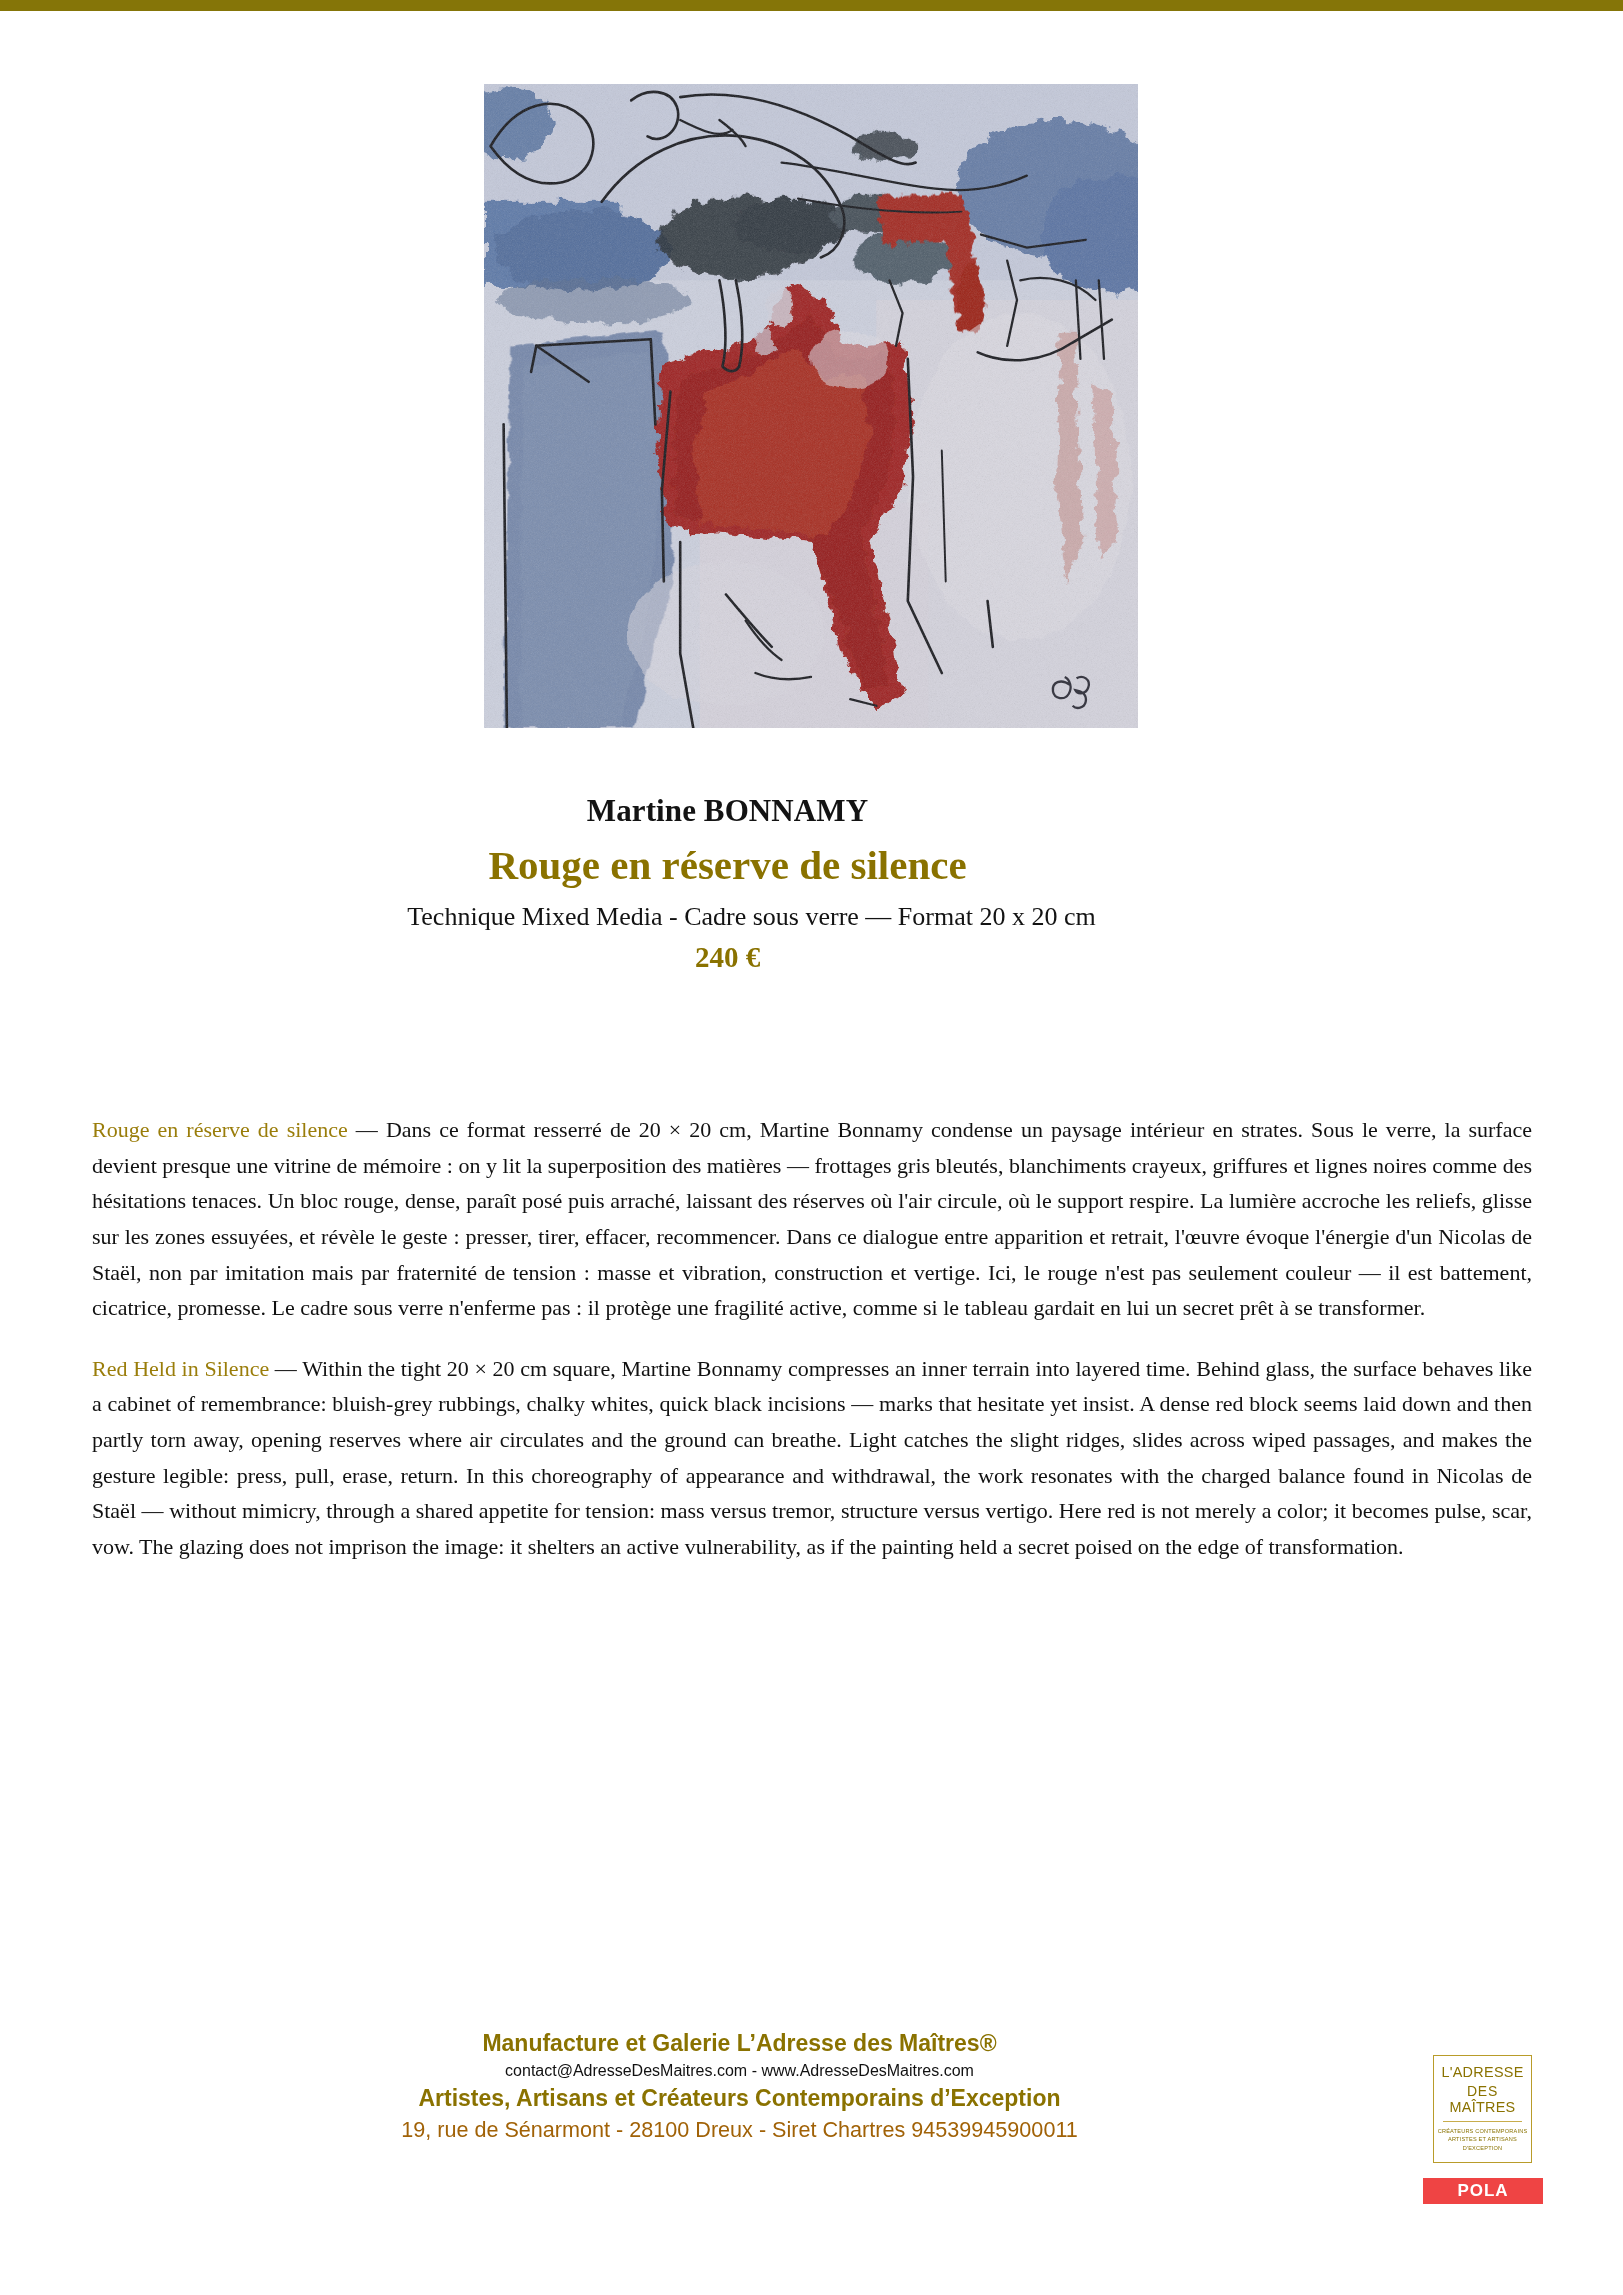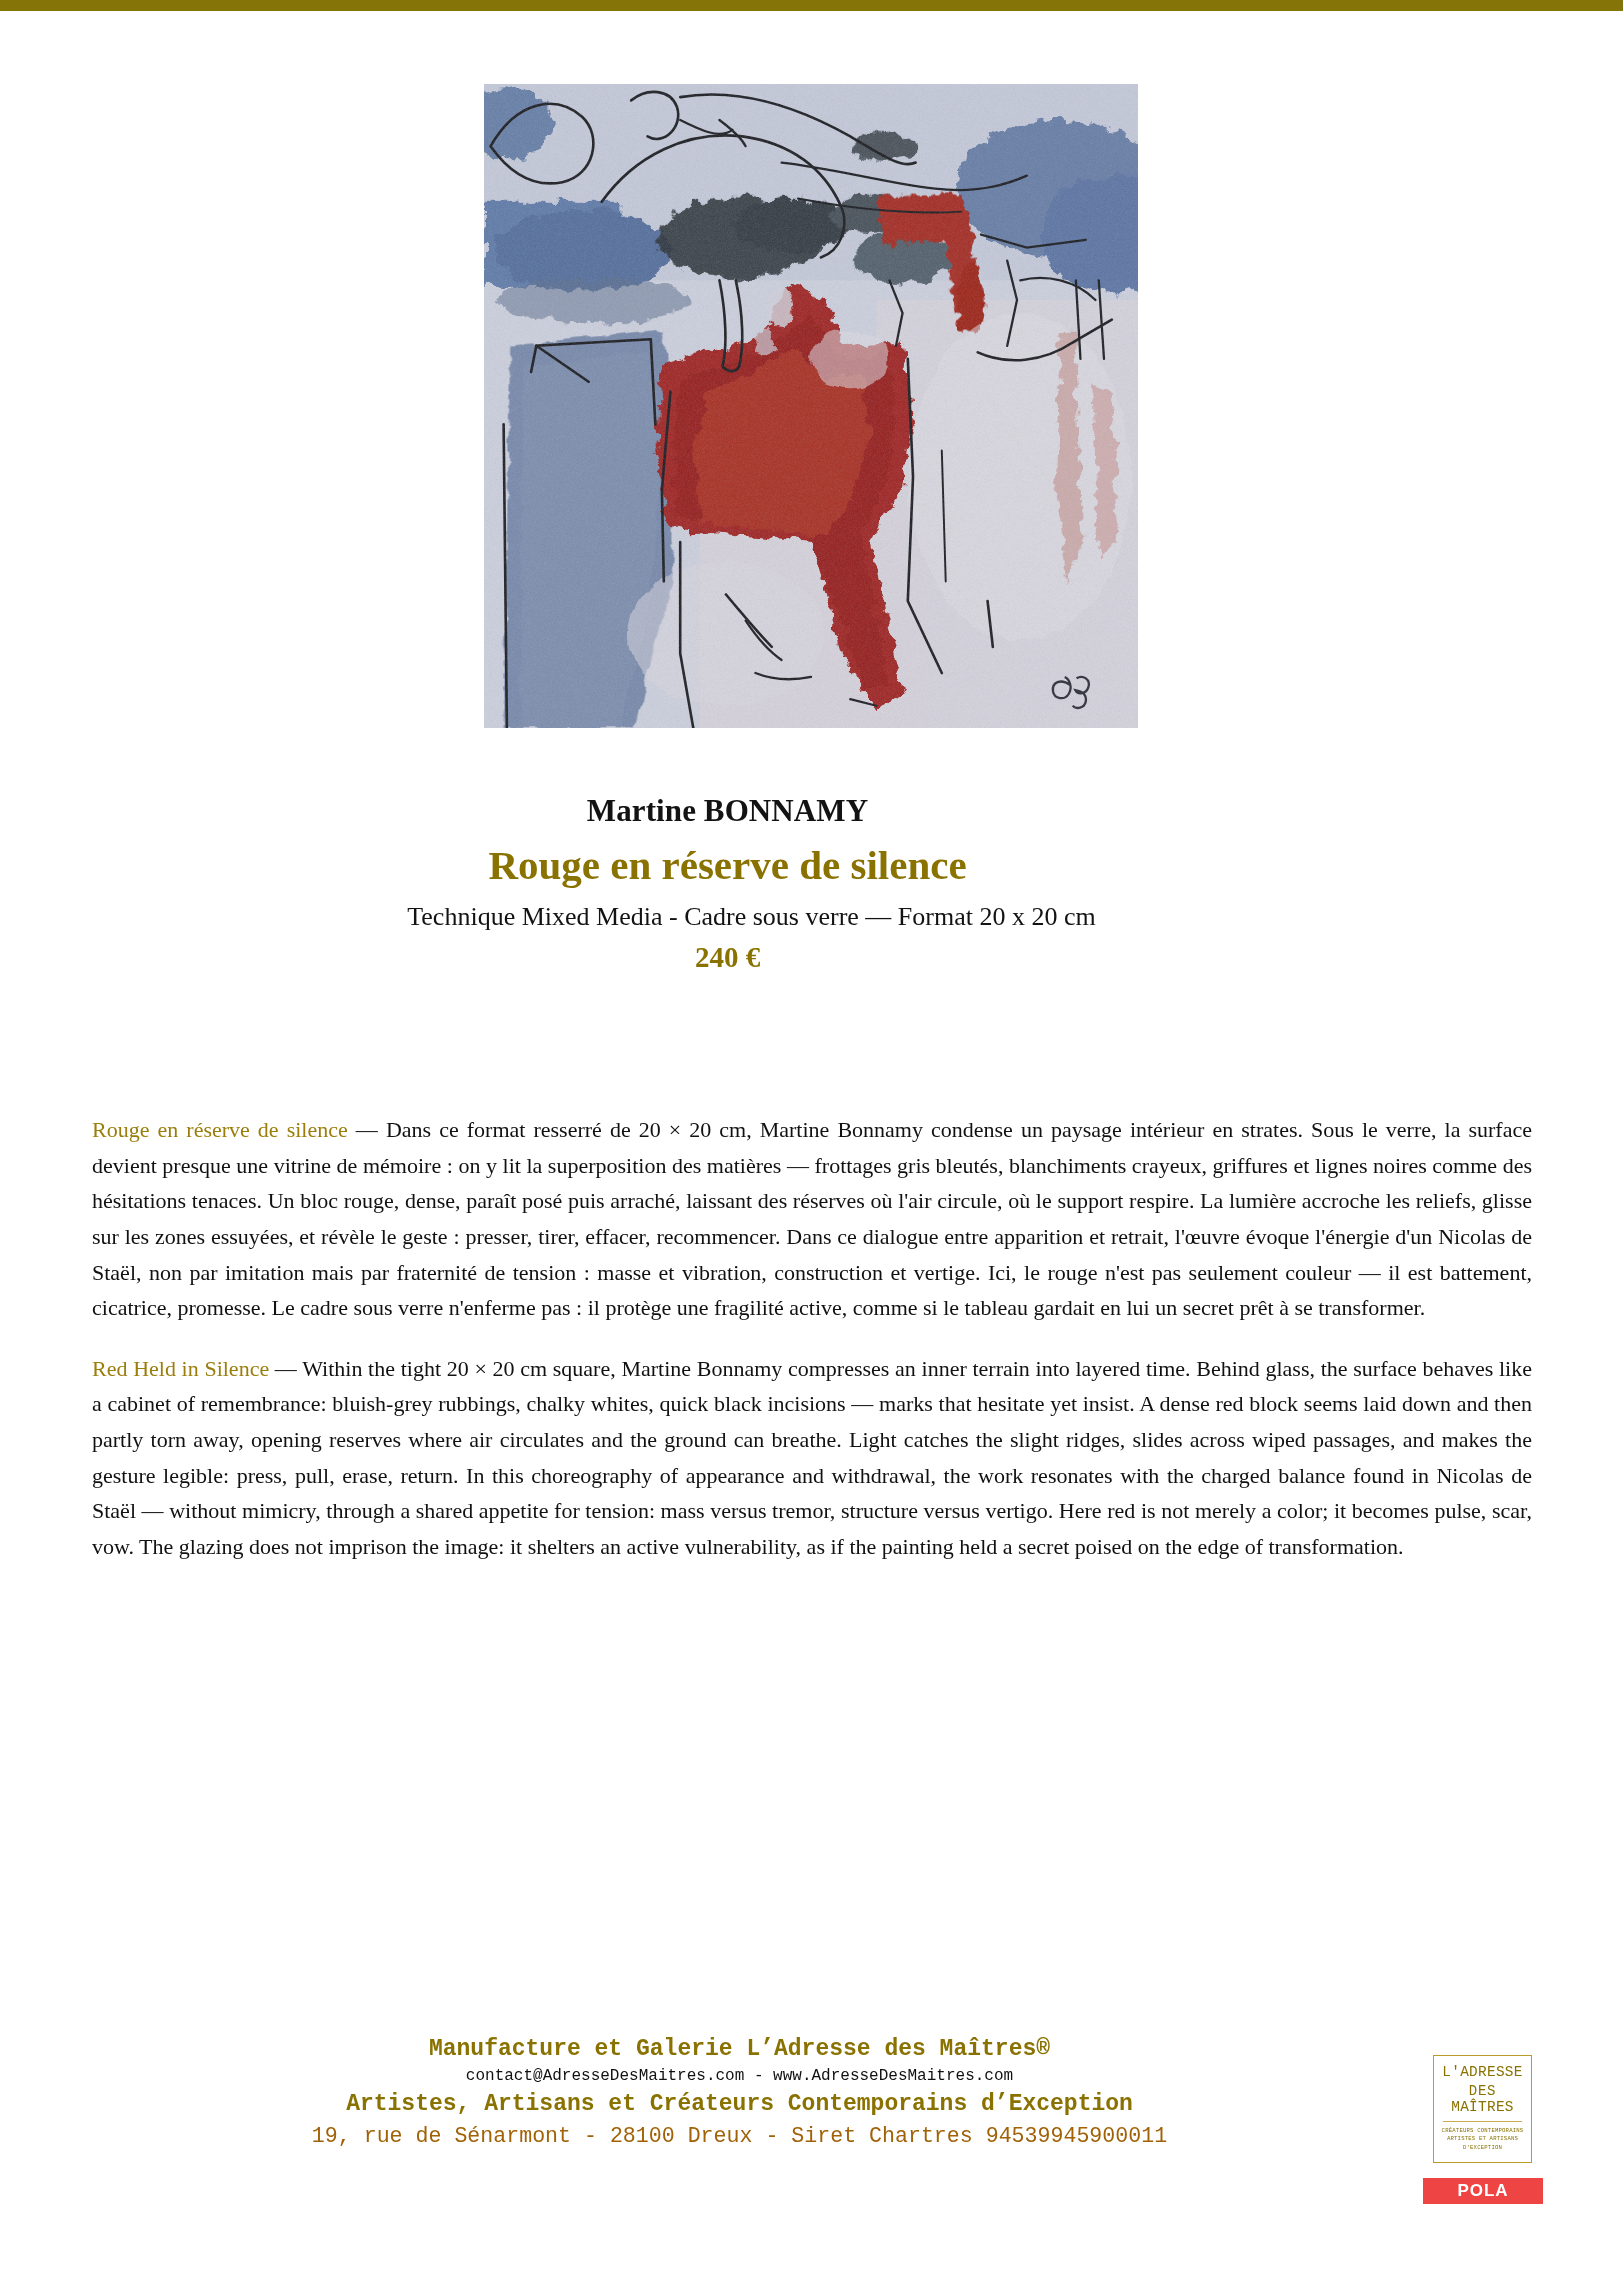--- a/index.html
+++ b/index.html
@@ -95,24 +95,24 @@
   
   .footer {
     position: absolute;
     left: 0;
     top: 2022px;
     width: 1623px;
   }
   .footer-center {
     position: absolute;
     left: 288px;
-    top: 12px;
+    top: 6px;
     width: 903px;
     text-align: center;
-    font-family: Liberation Mono, monospace;
+    font-family: Liberation Sans, sans-serif;
   }
   .f-line1 {
     font-size: 23px;
     font-weight: bold;
     color: #8a7200;
     line-height: 1.32;
     margin: 0;
   }
   .f-line2 {
     font-size: 16px;
@@ -137,21 +137,21 @@
   
   .logo-box {
     position: absolute;
     left: 1433px;
     top: 2055px;
     width: 99px;
     height: 108px;
     border: 1px solid #b99c2a;
     box-sizing: border-box;
     text-align: center;
-    font-family: Liberation Mono, monospace;
+    font-family: Liberation Sans, sans-serif;
     color: #8a7200;
     background: #ffffff;
   }
   .logo-l1 {
     font-size: 14.4px;
     letter-spacing: 0.3px;
     margin: 9.2px 0 0 0;
     line-height: 1.05;
   }
   .logo-l2 {

